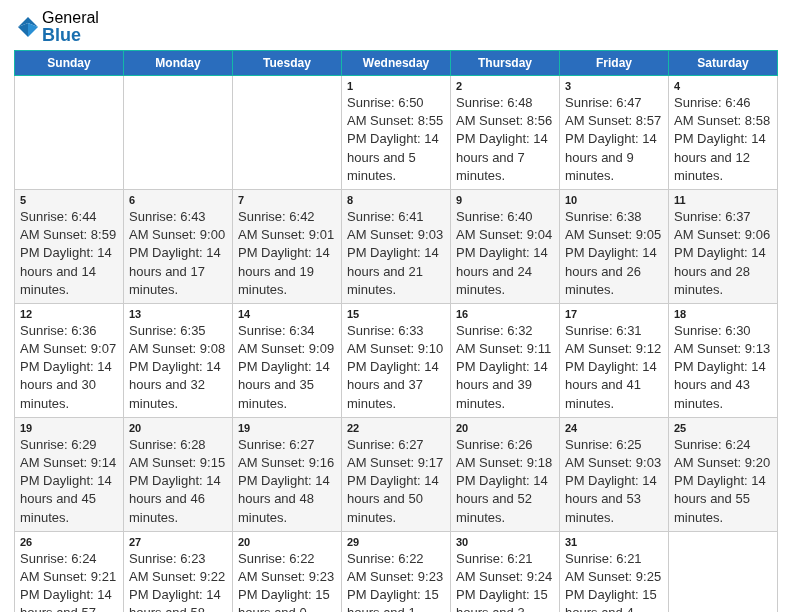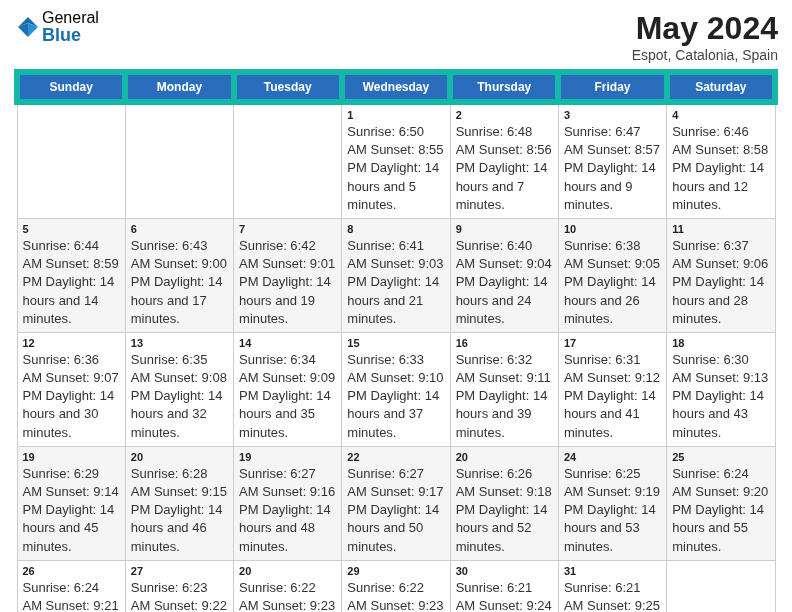--- a/index.html
+++ b/index.html
@@ -52,21 +52,21 @@
       border-collapse: collapse;
       table-layout: fixed;
     }
     thead tr th {
       background-color: #2a6dbd;
       color: #fff;
       text-align: center;
       font-size: 12px;
       font-weight: bold;
       padding: 5px 2px;
-      border: 6px solid #14b8a6;
+      border: 1px solid #14b8a6;
     }
     tbody tr td {
       vertical-align: top;
       border: 1px solid #ccc;
       padding: 4px 5px;
       font-size: 9.5px;
       color: #333;
       height: 82px;
       background: #fff;
     }
@@ -98,24 +98,20 @@
       <svg class="logo-icon" viewBox="0 0 28 28">
         <polygon points="14,4 24,14 14,10 4,14" fill="#1a6faf"></polygon>
         <polygon points="14,10 24,14 14,24" fill="#2a8fd4"></polygon>
         <polygon points="4,14 14,10 14,24" fill="#1a6faf"></polygon>
       </svg>
       <div class="logo-text">
         <span>General</span>
         <span style="color:#1a6faf;font-size:18px;font-weight:bold;">Blue</span>
       </div>
     </div>
-    <div class="title-block">
-      <div class="main-title">May 2024</div>
-      <div class="subtitle">Espot, Catalonia, Spain</div>
-    </div>
   </div>
 
   <table>
     <thead>
       <tr>
       <th>Sunday</th>
           <th>Monday</th>
           <th>Tuesday</th>
           <th>Wednesday</th>
           <th>Thursday</th>
@@ -291,21 +287,21 @@
           <td>
             <span class="day-number">20</span>
             <div class="day-info">Sunrise: 6:26 AM
 Sunset: 9:18 PM
 Daylight: 14 hours
 and 52 minutes.</div>
           </td>
           <td>
             <span class="day-number">24</span>
             <div class="day-info">Sunrise: 6:25 AM
-Sunset: 9:19 PM
+Sunset: 9:03 PM
 Daylight: 14 hours
 and 53 minutes.</div>
           </td>
           <td>
             <span class="day-number">25</span>
             <div class="day-info">Sunrise: 6:24 AM
 Sunset: 9:20 PM
 Daylight: 14 hours
 and 55 minutes.</div>
           </td>

